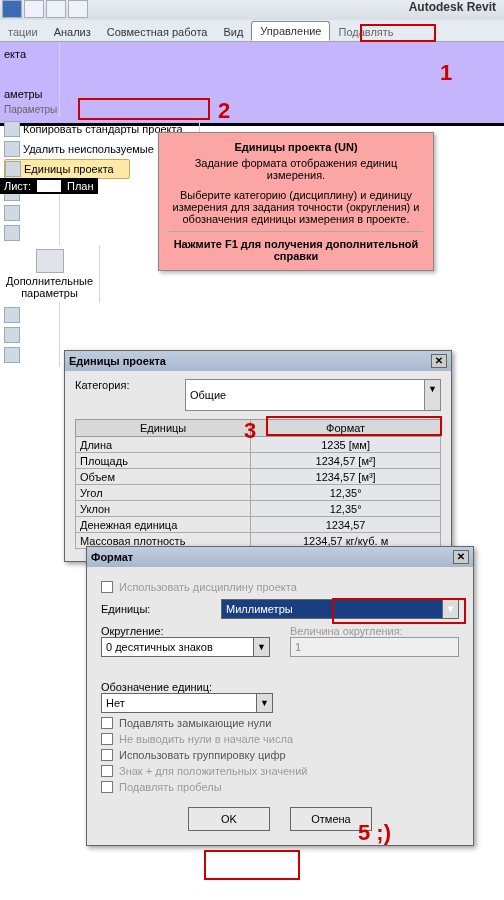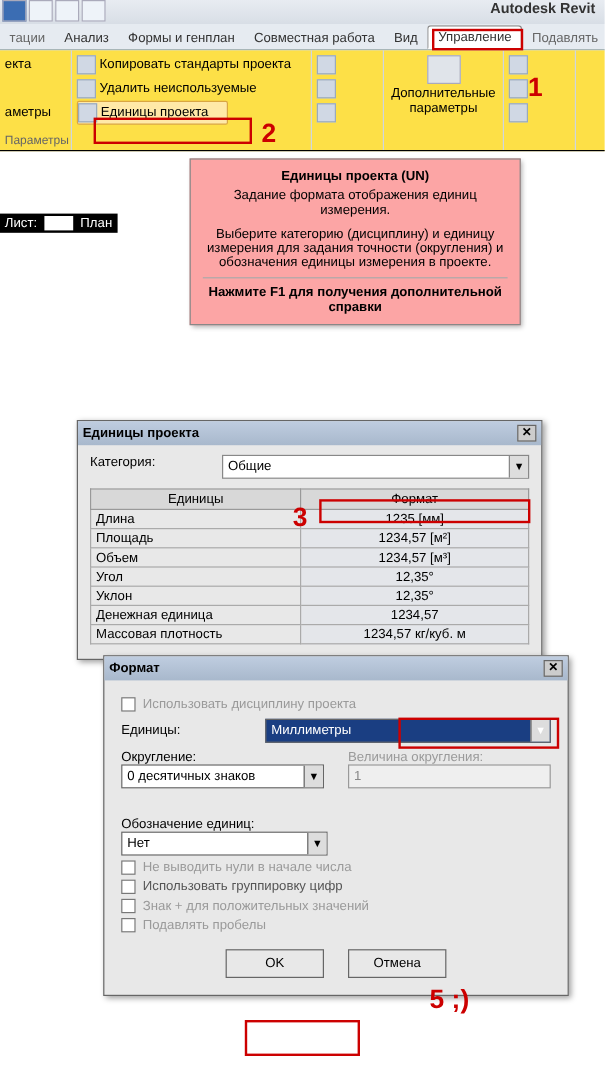--- a/index.html
+++ b/index.html
@@ -12,21 +12,21 @@
   .qat-btn.blue { background: #3b6db3; }
   .app-title { margin-left: auto; margin-right: 8px; font-weight: bold; font-size: 12px; color: #333; }
 
   
   .tabs { background: #e6ebf1; height: 22px; display: flex; align-items: flex-end; border-bottom: 1px solid #9aa; padding-left: 0; }
   .tab { padding: 3px 8px; font-size: 11px; color: #333; white-space: nowrap; }
   .tab.edge { color: #666; }
   .tab.active { background: #fff; border: 1px solid #888; border-bottom: 1px solid #fff; border-radius: 3px 3px 0 0; }
 
   
-  .ribbon { background: #fde047; height: 84px; display: flex; border-bottom: 1px solid #000000; }
+  .ribbon { background: #c4b5fd; height: 84px; display: flex; border-bottom: 3px solid #000000; flex-direction: column; }
   .panel { display: flex; flex-direction: column; padding: 2px 4px; border-right: 1px solid #cfd6e0; }
   .panel .row { display: flex; align-items: center; gap: 3px; height: 20px; }
   .ico { width: 16px; height: 16px; display: inline-block; background: #d0d8e4; border: 1px solid #9ab; }
   .panel-label { font-size: 10px; color: #666; text-align: center; margin-top: auto; }
   .large-btn { display: flex; flex-direction: column; align-items: center; padding: 2px 6px; }
   .large-btn .big-ico { width: 28px; height: 24px; background: #e0e4ea; border: 1px solid #aab; margin-bottom: 2px; }
   .active-btn { background: #ffe9a8; border: 1px solid #d9a642; border-radius: 2px; }
 
   .red-box { position: absolute; border: 2px solid #c00; }
   .red-num { position: absolute; color: #c00; font-size: 22px; font-weight: bold; }
@@ -43,21 +43,21 @@
 
   
   .dialog { position: absolute; background: #e8e8e8; border: 1px solid #666; box-shadow: 2px 2px 5px rgba(0,0,0,.4); }
   .dlg-title { background: linear-gradient(#bfcde0, #a8b8cc); height: 20px; display: flex; align-items: center; padding: 0 4px; font-size: 11px; font-weight: bold; }
   .dlg-close { margin-left: auto; width: 16px; height: 14px; background: #ccc; border: 1px solid #666; text-align: center; line-height: 12px; font-size: 10px; }
 
   #dlg-units { left: 64px; top: 350px; width: 388px; }
   #dlg-units .body { padding: 8px 10px 12px; }
   .cat-row { display: flex; align-items: flex-start; margin-bottom: 8px; }
   .cat-row label { width: 110px; }
-  .combo { flex: 1; height: 20px; background: #fff; border: 1px solid #888; display: flex; align-items: center; padding: 0 4px; position: relative; }
+  .combo { flex: 1; height: 32px; background: #fff; border: 1px solid #888; display: flex; align-items: center; padding: 0 4px; position: relative; }
   .combo .arrow { position: absolute; right: 0; top: 0; width: 16px; height: 100%; background: #ddd; border-left: 1px solid #888; text-align: center; line-height: 18px; font-size: 9px; }
 
   .units-table { width: 100%; border-collapse: collapse; }
   .units-table th { background: #d8d8d8; border: 1px solid #999; font-weight: normal; padding: 2px 4px; }
   .units-table td { border: 1px solid #aaa; padding: 1px 4px; height: 16px; }
   .units-table td.fmt { text-align: center; background: #e4e6ea; }
 
   #dlg-format { left: 86px; top: 546px; width: 388px; }
   #dlg-format .body { padding: 10px 14px 14px; }
   .chk-row { display: flex; align-items: center; gap: 6px; margin: 4px 0; color: #555; }
@@ -81,21 +81,20 @@
     <span class="qat-btn"></span>
     <span class="qat-btn"></span>
     <span class="qat-btn"></span>
   </div>
   <div class="app-title">Autodesk Revit</div>
 </div>
 
 <div class="tabs">
   <div class="tab edge">тации</div>
   <div class="tab">Анализ</div>
-  <div class="tab">Формы и генплан</div>
   <div class="tab">Совместная работа</div>
   <div class="tab">Вид</div>
   <div class="tab active">Управление</div>
   <div class="tab edge">Подавлять</div>
 </div>
 
 <div class="ribbon">
   <div class="panel" style="width:60px">
     <div class="row">
         <span>екта</span>
@@ -263,20 +262,24 @@
     </div>
 
     <div style="margin-top:24px">
       <div>Обозначение единиц:</div>
       <div class="sel" style="width:172px">
         <span>Нет</span>
         <span class="arrow">▼</span>
       </div>
     </div>
 
+    <div class="chk-row">
+      <span class="chk"></span>
+      <span>Подавлять замыкающие нули</span>
+    </div>
     <div class="chk-row disabled">
       <span class="chk"></span>
       <span>Не выводить нули в начале числа</span>
     </div>
     <div class="chk-row">
       <span class="chk"></span>
       <span>Использовать группировку цифр</span>
     </div>
     <div class="chk-row disabled">
       <span class="chk"></span>

